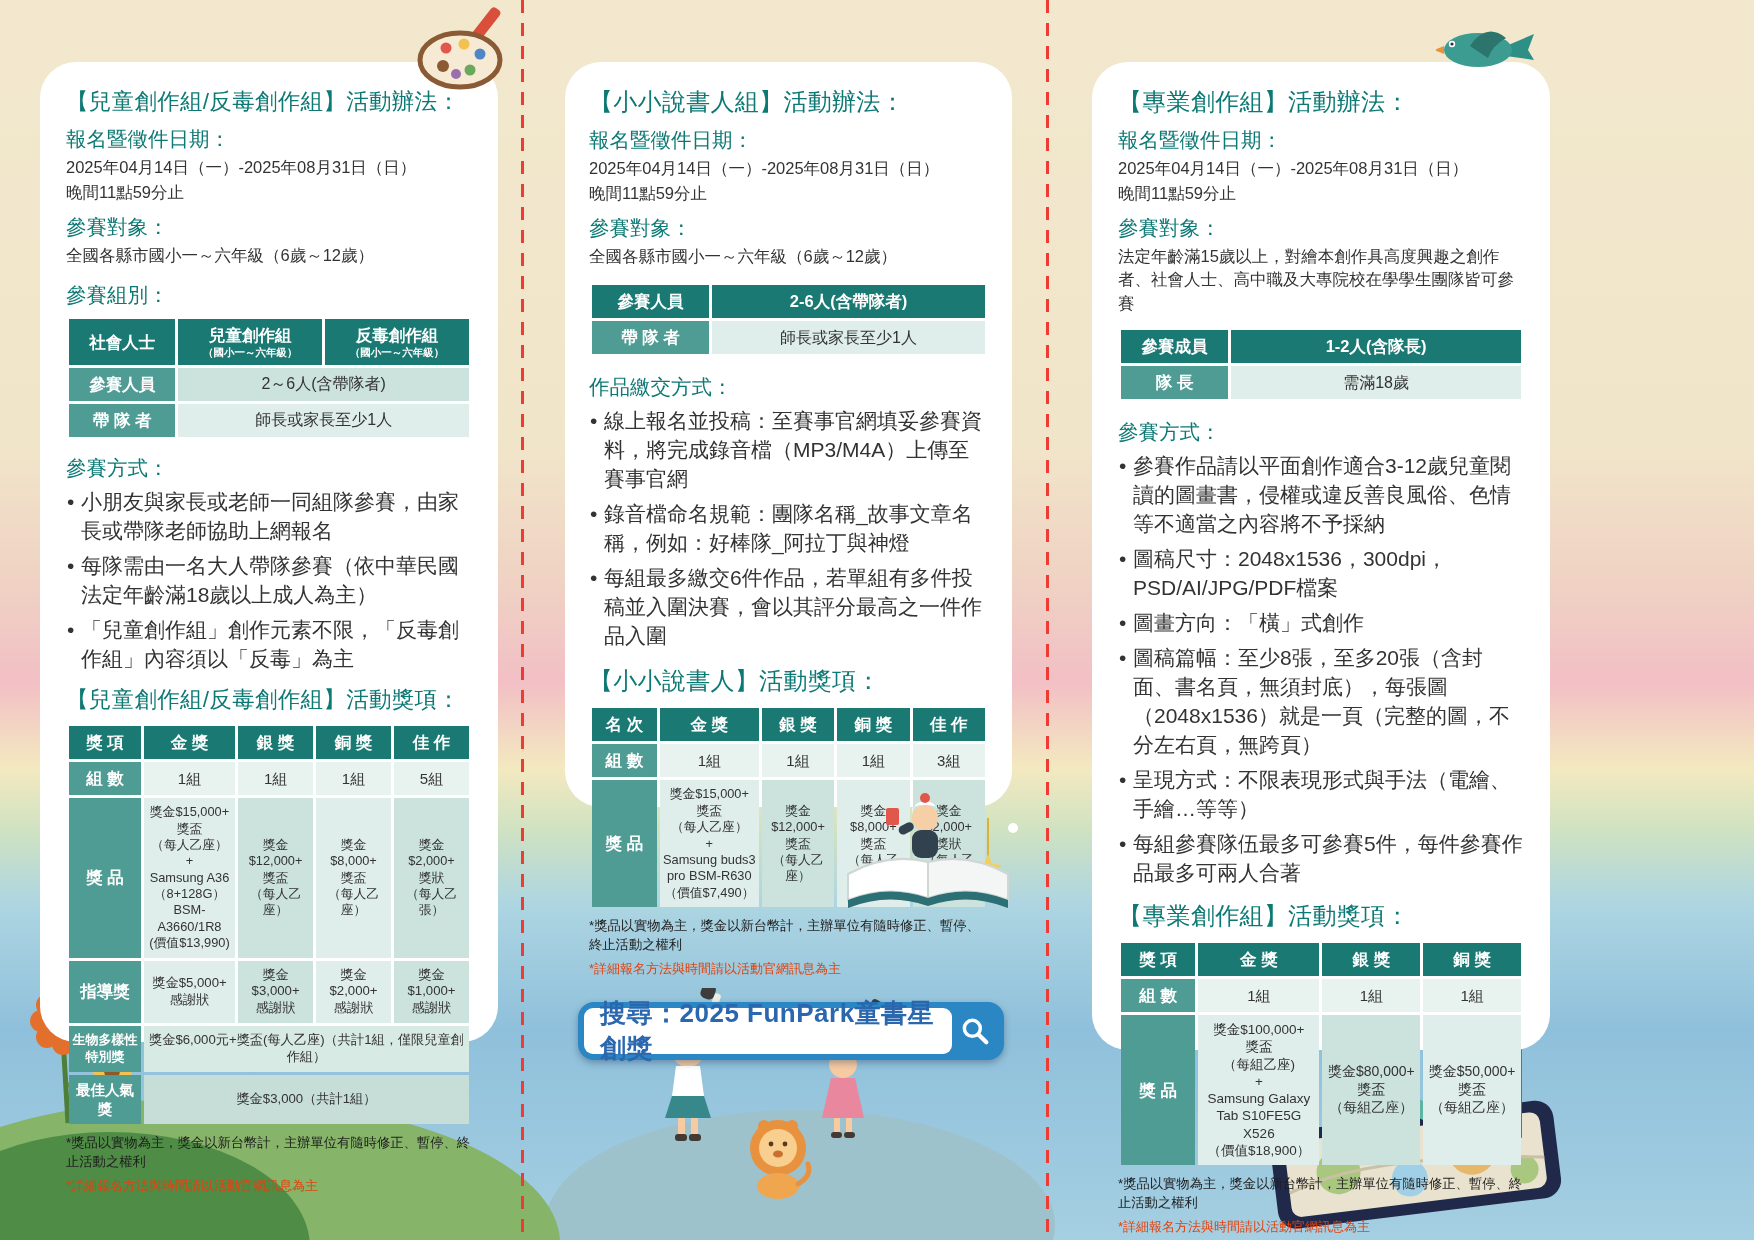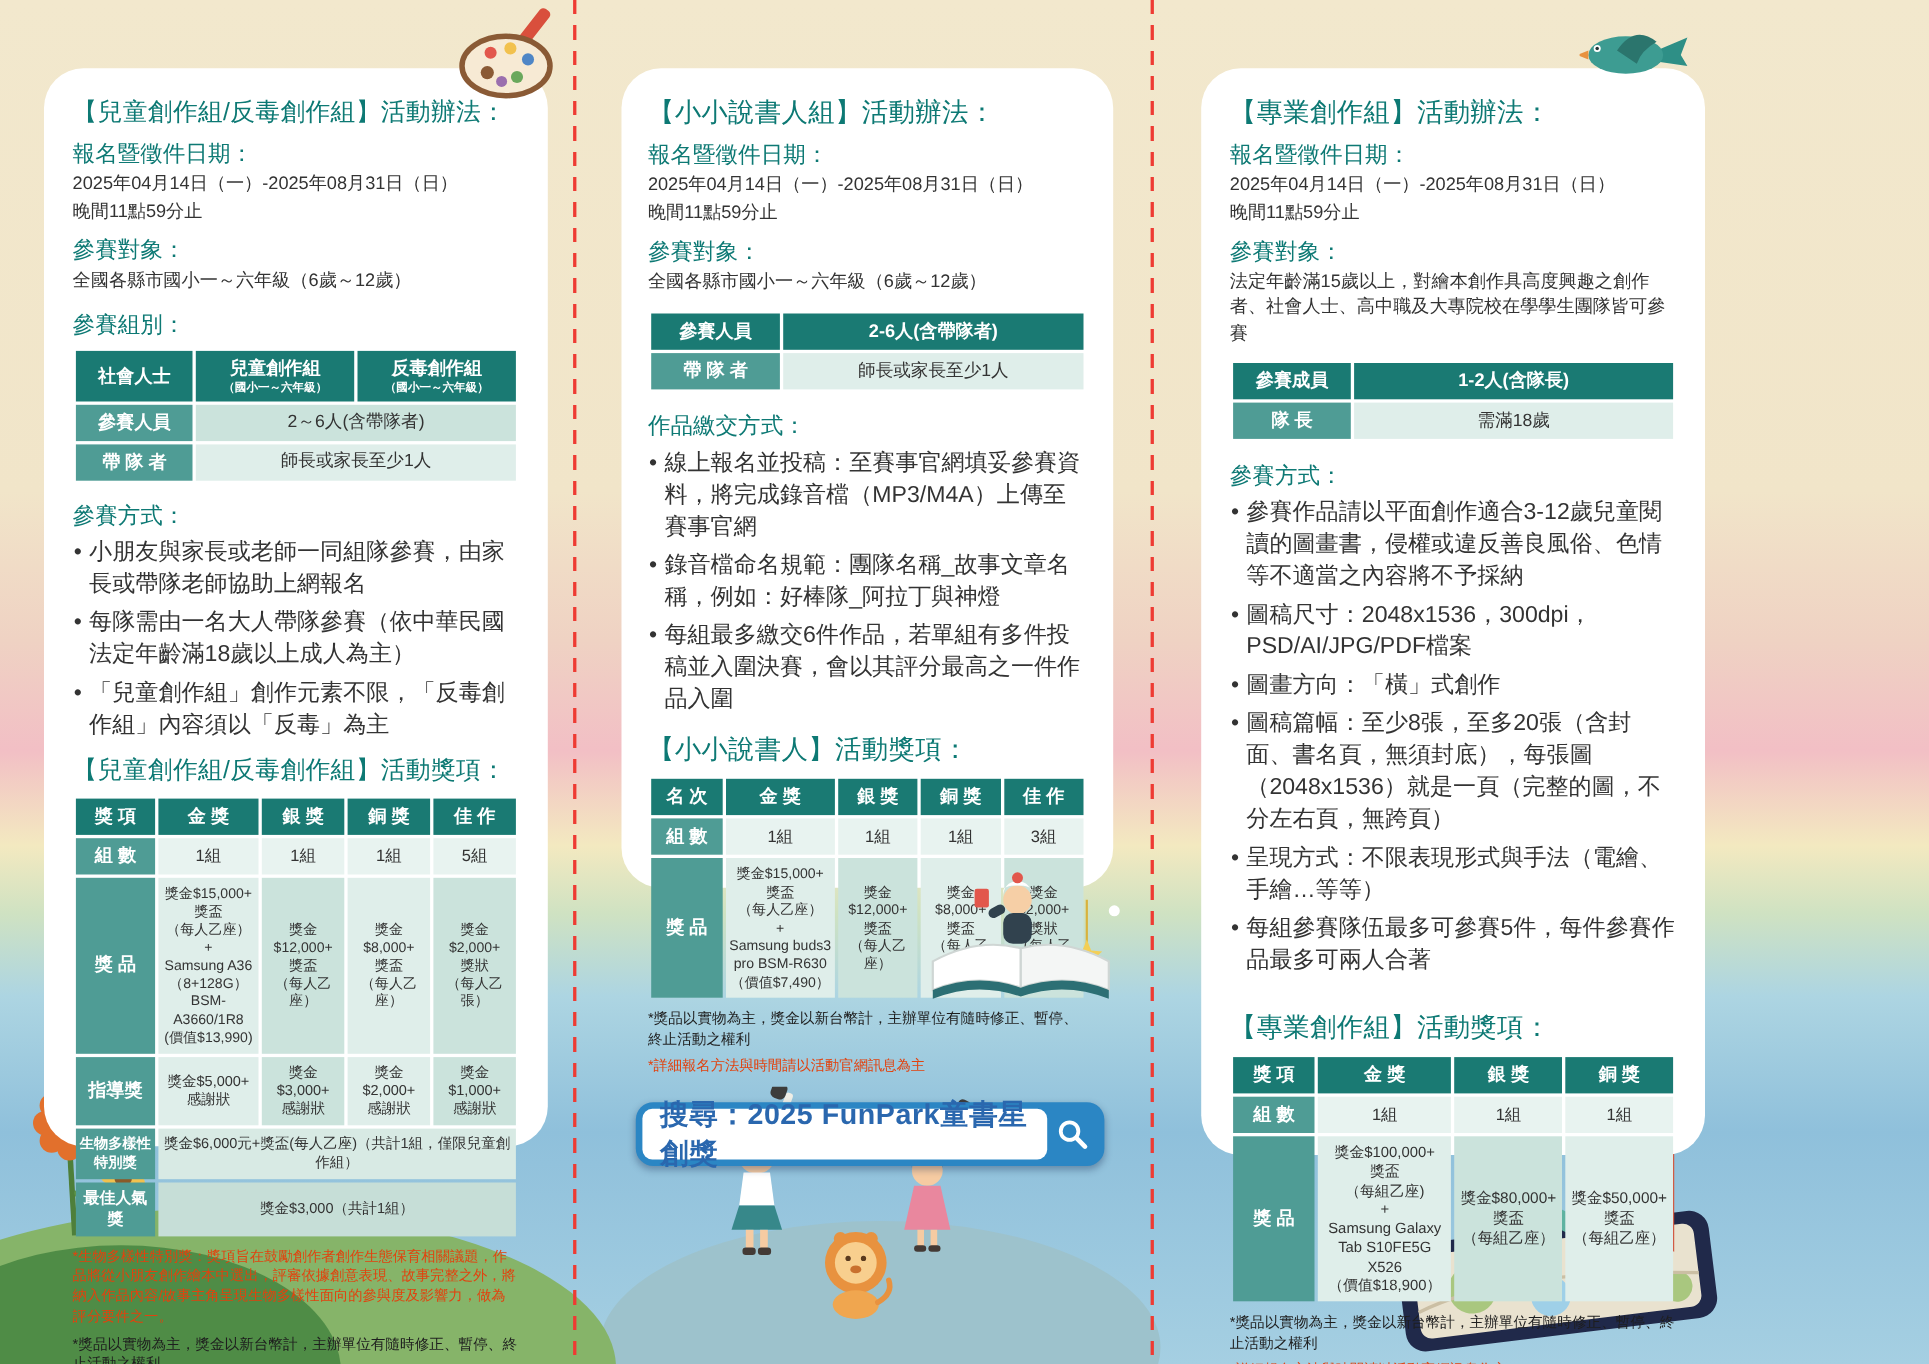--- a/index.html
+++ b/index.html
@@ -272,21 +272,20 @@
         <td class="th-med lbl-sm pre">生物多樣性
 特別獎</td>
         <td class="cell-d sm" colspan="4">獎金$6,000元+獎盃(每人乙座)（共計1組，僅限兒童創作組）</td>
       </tr>
       <tr>
         <td class="th-med" style="font-size:14.5px">最佳人氣獎</td>
         <td class="cell-e sm" colspan="4">獎金$3,000（共計1組）</td>
       </tr>
       </tbody>
     </table>
-    <p class="note-red">*生物多樣性特別獎：獎項旨在鼓勵創作者創作生態保育相關議題，作品將從小朋友創作繪本中選出，評審依據創意表現、故事完整之外，將納入作品內容/故事主角呈現生物多樣性面向的參與度及影響力，做為評分要件之一。</p>
     <p class="note-dark">*獎品以實物為主，獎金以新台幣計，主辦單位有隨時修正、暫停、終止活動之權利</p>
     <p class="note-red">*詳細報名方法與時間請以活動官網訊息為主</p>
   </section>
 
   <section class="panel" id="panel-mid">
     <h1 class="sec-title mid-title">【小小說書人組】活動辦法：</h1>
     <h2 class="sub-title">報名暨徵件日期：</h2>
     <p class="body-text">2025年04月14日（一）-2025年08月31日（日）</p>
     <p class="body-text">晚間11點59分止</p>
     <h2 class="sub-title">參賽對象：</h2>
@@ -387,21 +386,21 @@
     </table>
     <h2 class="sub-title" style="margin-top:16px">參賽方式：</h2>
     <ul class="bullets">
       <li>參賽作品請以平面創作適合3-12歲兒童閱讀的圖畫書，侵權或違反善良風俗、色情等不適當之內容將不予採納</li>
       <li>圖稿尺寸：2048x1536，300dpi，PSD/AI/JPG/PDF檔案</li>
       <li>圖畫方向：「橫」式創作</li>
       <li>圖稿篇幅：至少8張，至多20張（含封面、書名頁，無須封底），每張圖（2048x1536）就是一頁（完整的圖，不分左右頁，無跨頁）</li>
       <li>呈現方式：不限表現形式與手法（電繪、手繪…等等）</li>
       <li>每組參賽隊伍最多可參賽5件，每件參賽作品最多可兩人合著</li>
     </ul>
-    <h1 class="sec-title mid-title" style="margin-top:30px">【專業創作組】活動獎項：</h1>
+    <h1 class="sec-title mid-title" style="margin-top:12px">【專業創作組】活動獎項：</h1>
     <table class="tbl">
       <colgroup>
           <col style="width:19%">
           <col style="width:31%">
           <col style="width:25%">
           <col style="width:25%">
         </colgroup>
       <tbody>
       <tr>
         <td class="th-dark">獎 項</td>

